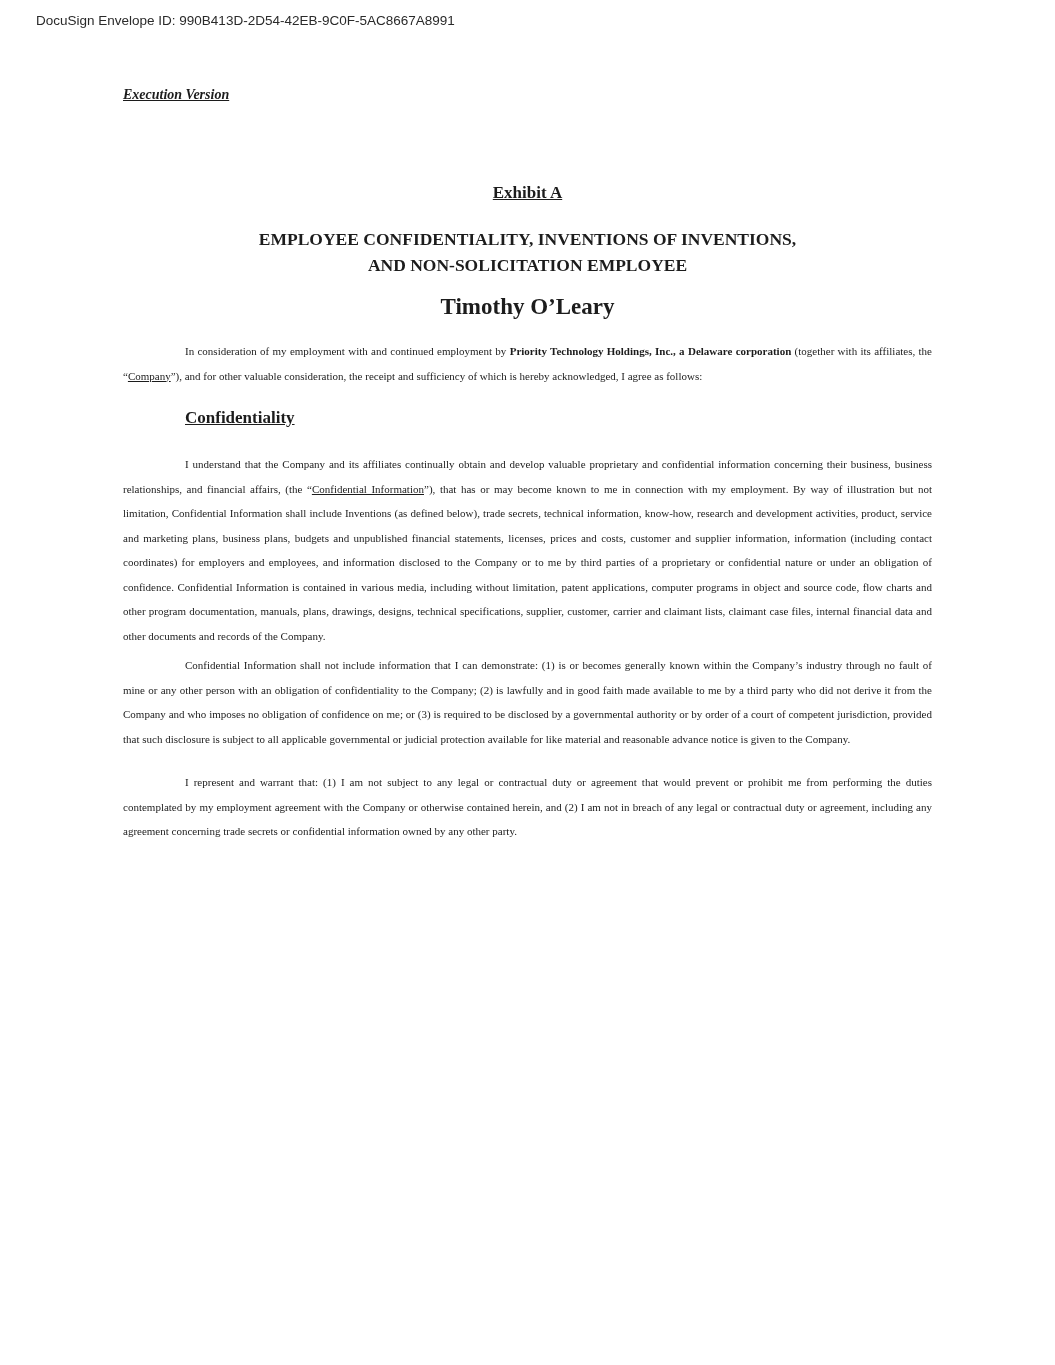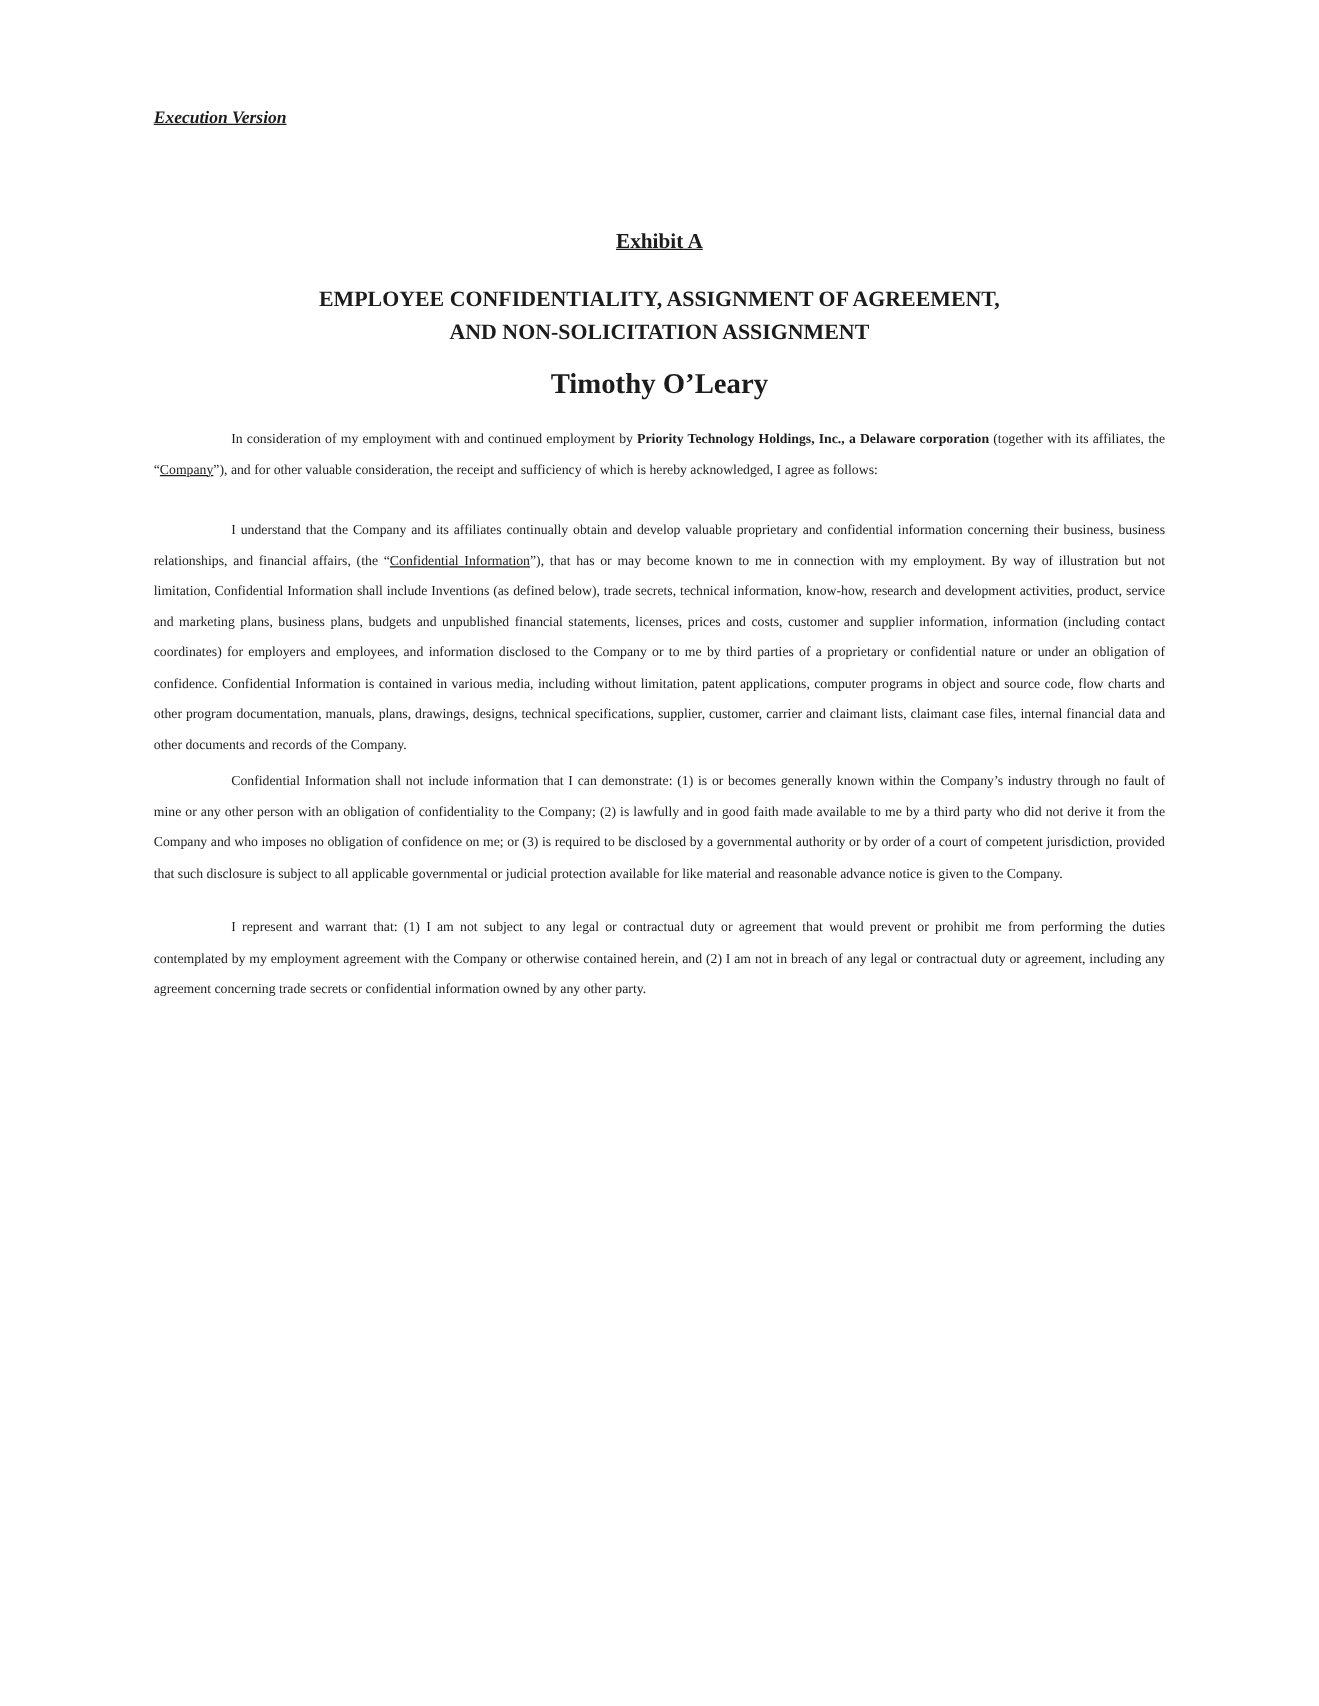--- a/index.html
+++ b/index.html
@@ -83,38 +83,40 @@
   .para-conf2 { margin-top: 5px; }
   .para-rw    { margin-top: 19px; }
   .bold { font-weight: bold; }
   .underline { text-decoration: underline; }
 </style>
 </head>
 <body>
 
 <div class="page">
 
+  <div class="docusign-header">DocuSign Envelope ID: 990B413D-2D54-42EB-9C0F-5AC8667A8991</div>
 
   <div class="content">
 
     <div class="exec-version">Execution Version</div>
 
     <div class="exhibit-heading">
       <span class="u">Exhibit A</span>
     </div>
 
     <div class="doc-title">
-      <div>EMPLOYEE CONFIDENTIALITY, ASSIGNMENT OF AGREEMENT,</div>
-      <div>AND NON-SOLICITATION ASSIGNMENT</div>
+      <div>EMPLOYEE CONFIDENTIALITY, INVENTIONS OF INVENTIONS,</div>
+      <div>AND NON-SOLICITATION EMPLOYEE</div>
     </div>
 
     <div class="employee-name">Timothy O’Leary</div>
 
     <p class="para para-intro"><span>In consideration of my employment with and continued employment by </span><span class="bold">Priority Technology Holdings, Inc., a Delaware corporation</span><span> (together with its affiliates, the “</span><span class="underline">Company</span><span>”), and for other valuable consideration, the receipt and sufficiency of which is hereby acknowledged, I agree as follows:</span></p>
 
+    <div class="section-heading">Confidentiality</div>
 
     <p class="para para-conf1"><span>I understand that the Company and its affiliates continually obtain and develop valuable proprietary and confidential information concerning their business, business relationships, and financial affairs, (the “</span><span class="underline">Confidential Information</span><span>”), that has or may become known to me in connection with my employment. By way of illustration but not limitation, Confidential Information shall include Inventions (as defined below), trade secrets, technical information, know-how, research and development activities, product, service and marketing plans, business plans, budgets and unpublished financial statements, licenses, prices and costs, customer and supplier information, information (including contact coordinates) for employers and employees, and information disclosed to the Company or to me by third parties of a proprietary or confidential nature or under an obligation of confidence. Confidential Information is contained in various media, including without limitation, patent applications, computer programs in object and source code, flow charts and other program documentation, manuals, plans, drawings, designs, technical specifications, supplier, customer, carrier and claimant lists, claimant case files, internal financial data and other documents and records of the Company.</span></p>
 
     <p class="para para-conf2">Confidential Information shall not include information that I can demonstrate: (1) is or becomes generally known within the Company’s industry through no fault of mine or any other person with an obligation of confidentiality to the Company; (2) is lawfully and in good faith made available to me by a third party who did not derive it from the Company and who imposes no obligation of confidence on me; or (3) is required to be disclosed by a governmental authority or by order of a court of competent jurisdiction, provided that such disclosure is subject to all applicable governmental or judicial protection available for like material and reasonable advance notice is given to the Company.</p>
 
     <p class="para para-rw">I represent and warrant that: (1) I am not subject to any legal or contractual duty or agreement that would prevent or prohibit me from performing the duties contemplated by my employment agreement with the Company or otherwise contained herein, and (2) I am not in breach of any legal or contractual duty or agreement, including any agreement concerning trade secrets or confidential information owned by any other party.</p>
 
   </div>
 </div>
 

